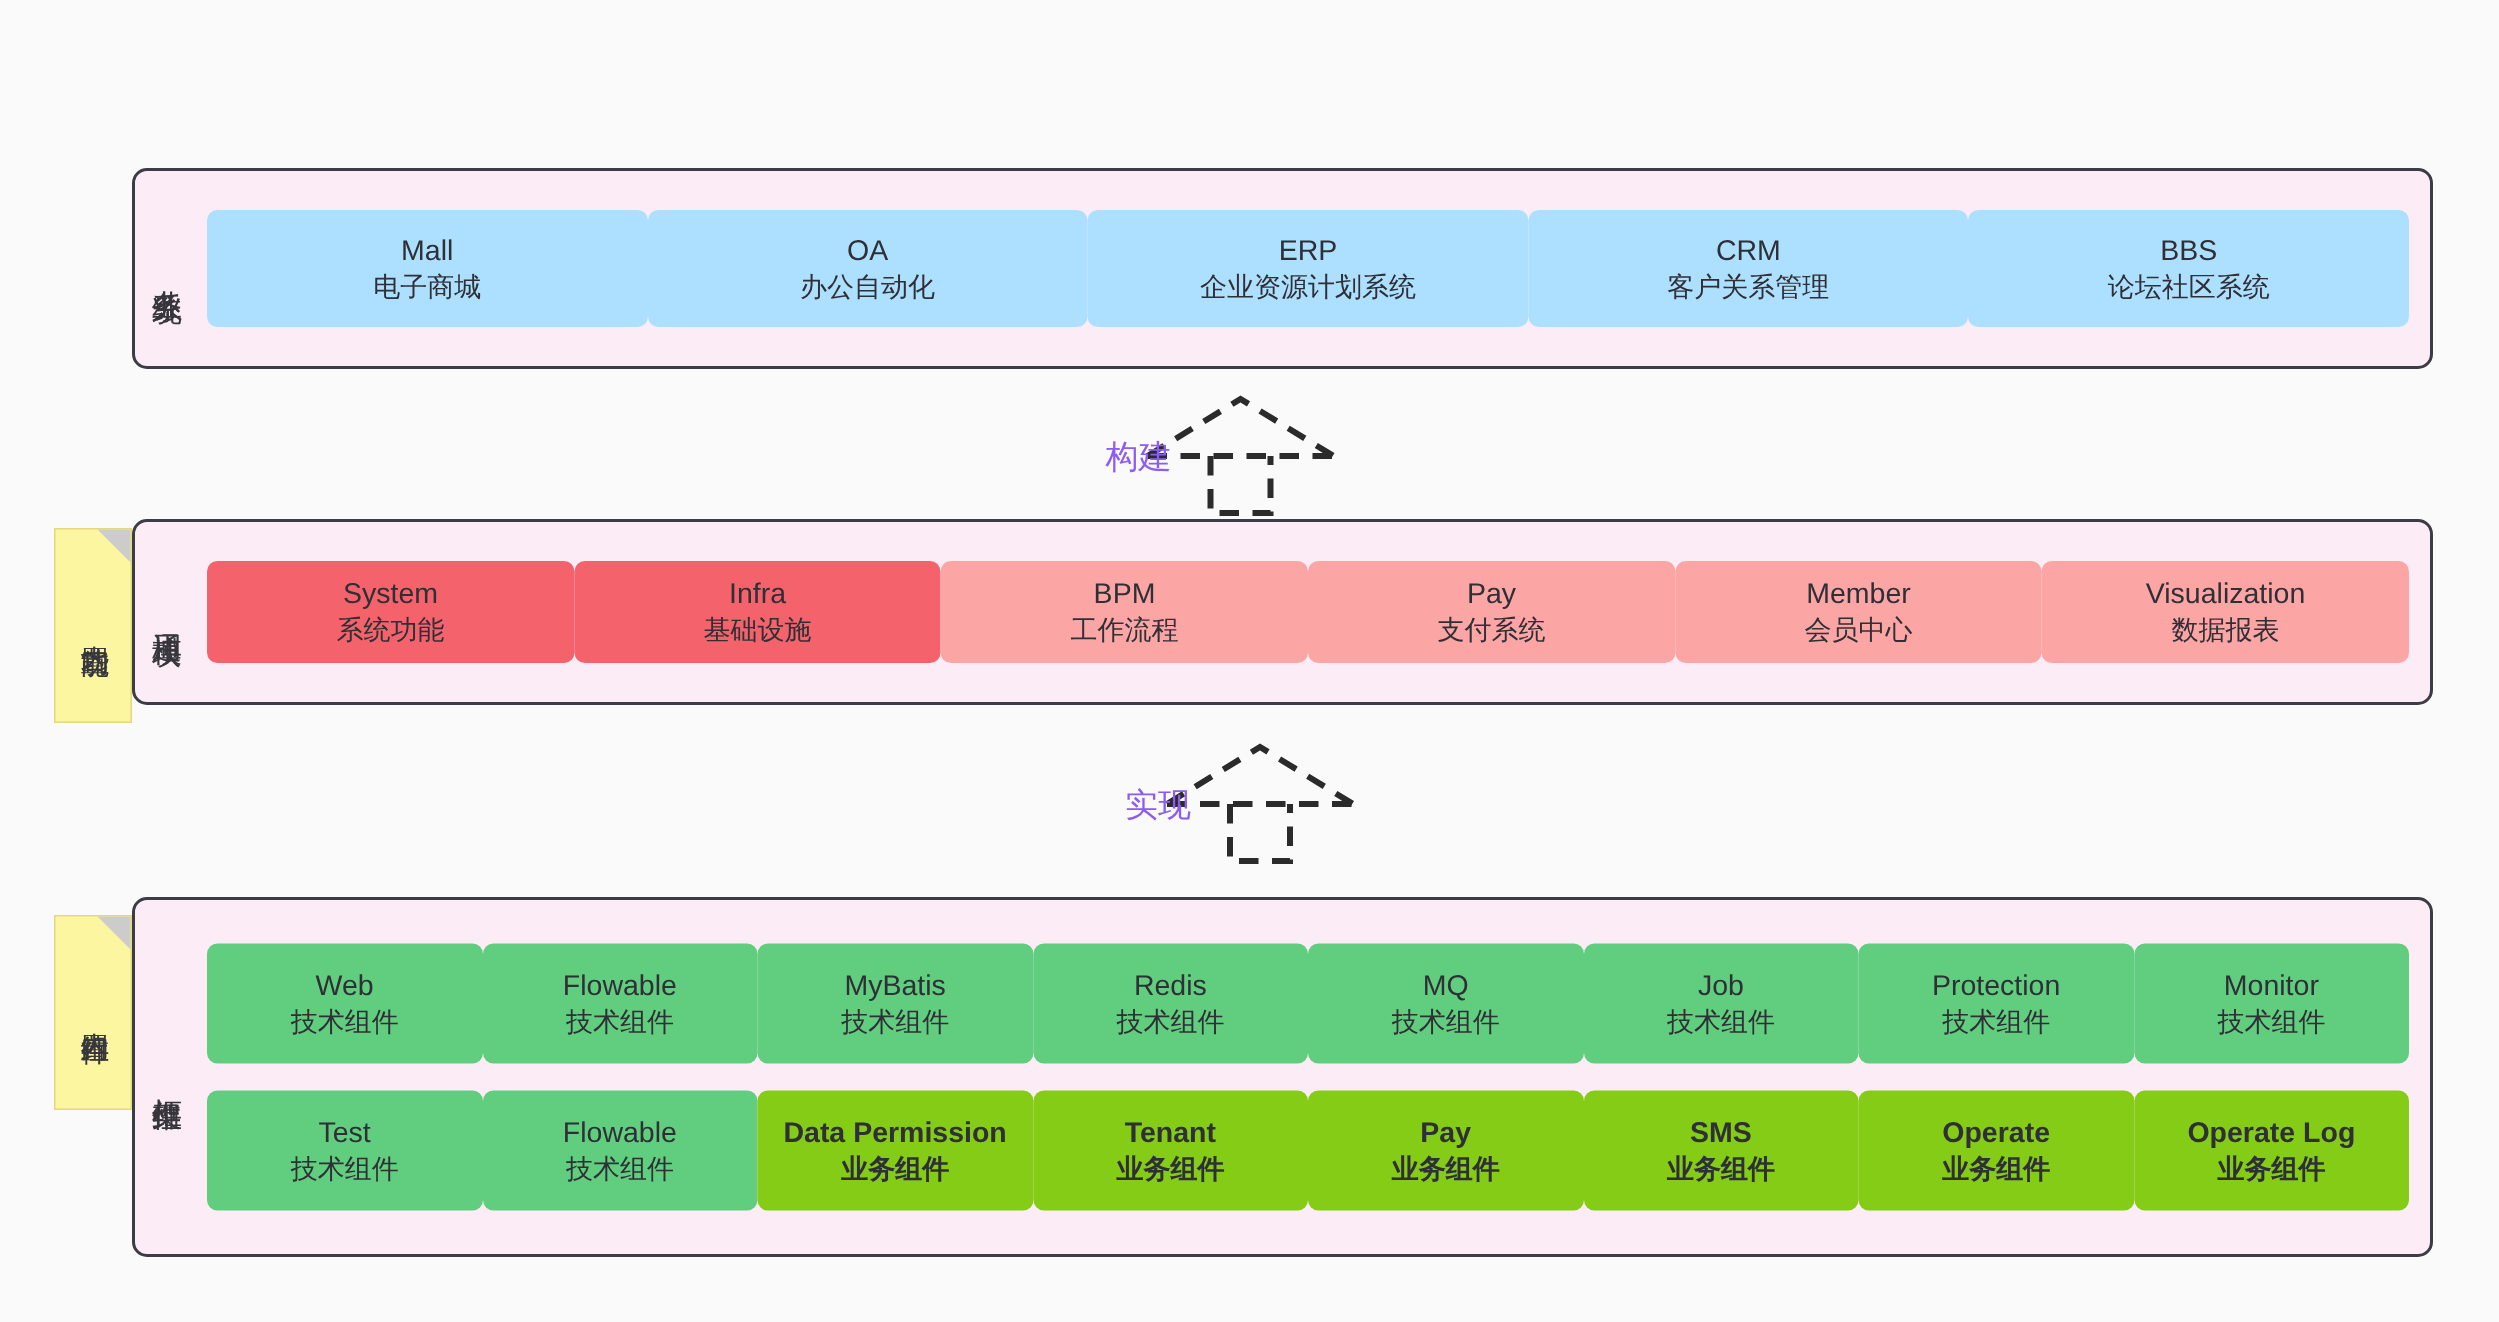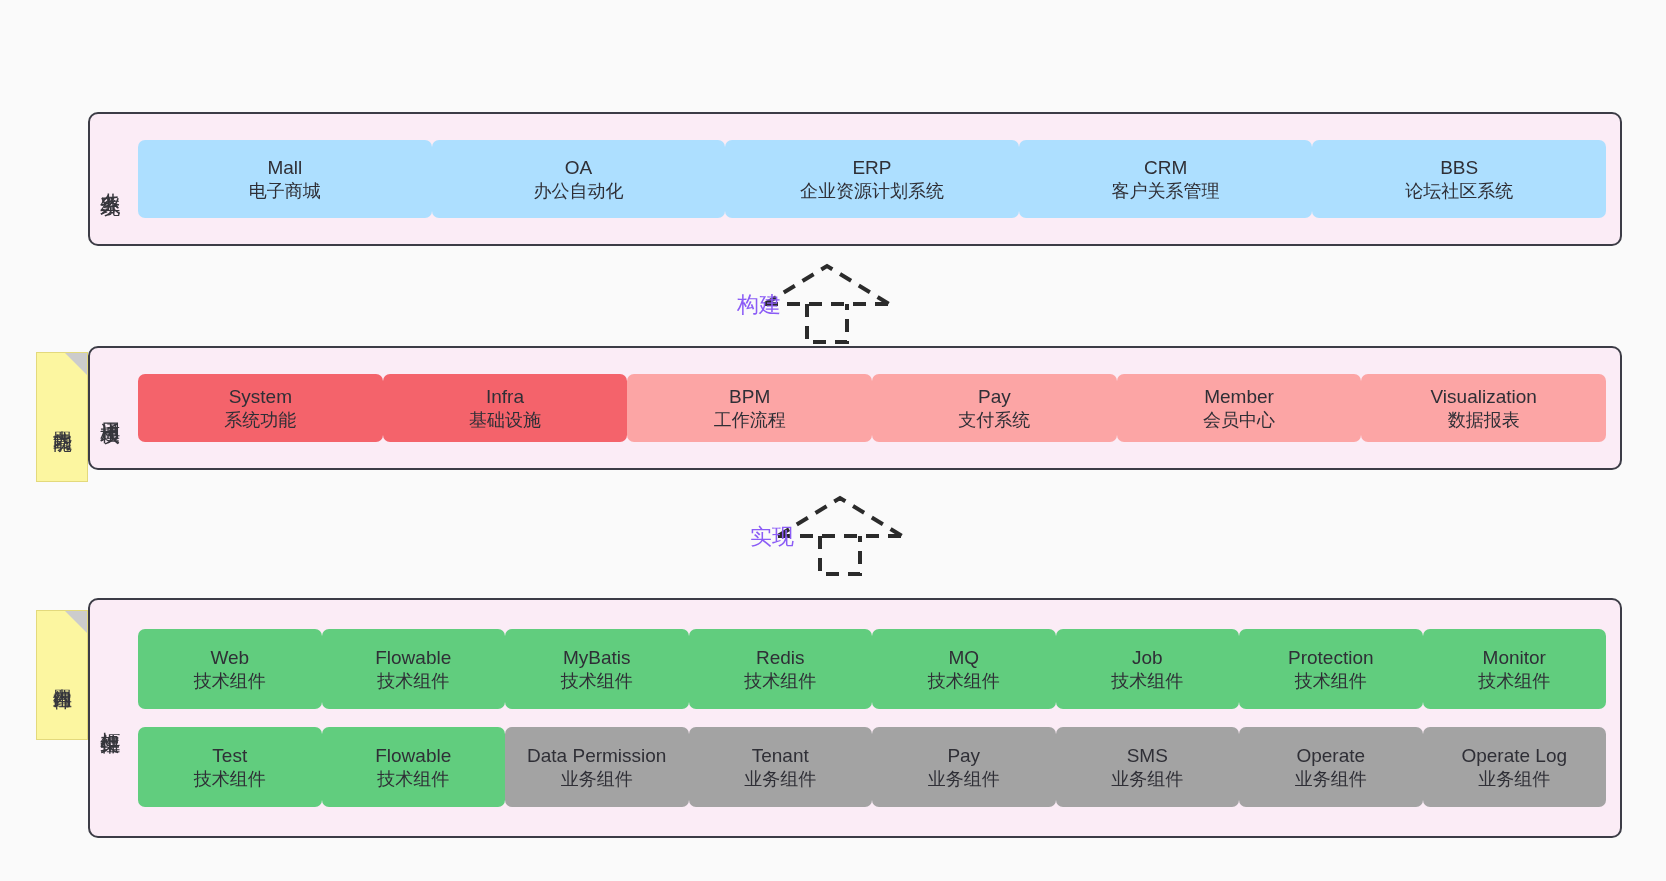--- a/index.html
+++ b/index.html
@@ -80,21 +80,21 @@
     color: #2f2f36;
   }
   .node .t2 {
     font-size: 18px;
     color: #2f2f36;
   }
   .node.blue      { background: #addfff; }
   .node.red       { background: #f4636b; }
   .node.pink      { background: #fca5a5; }
   .node.green     { background: #61cd7e; }
-  .node.lightgreen{ background: #a3a3a3; }
+  .node.lightgreen{ background: #84cc16; font-weight: bold; }
 
   .layer1 .node { height: 78px; }
   .layer2 .node { height: 68px; }
   .layer3 .node { height: 80px; }
 
   
   .note {
     position: absolute;
     box-sizing: border-box;
     background: #fcf6a0;

